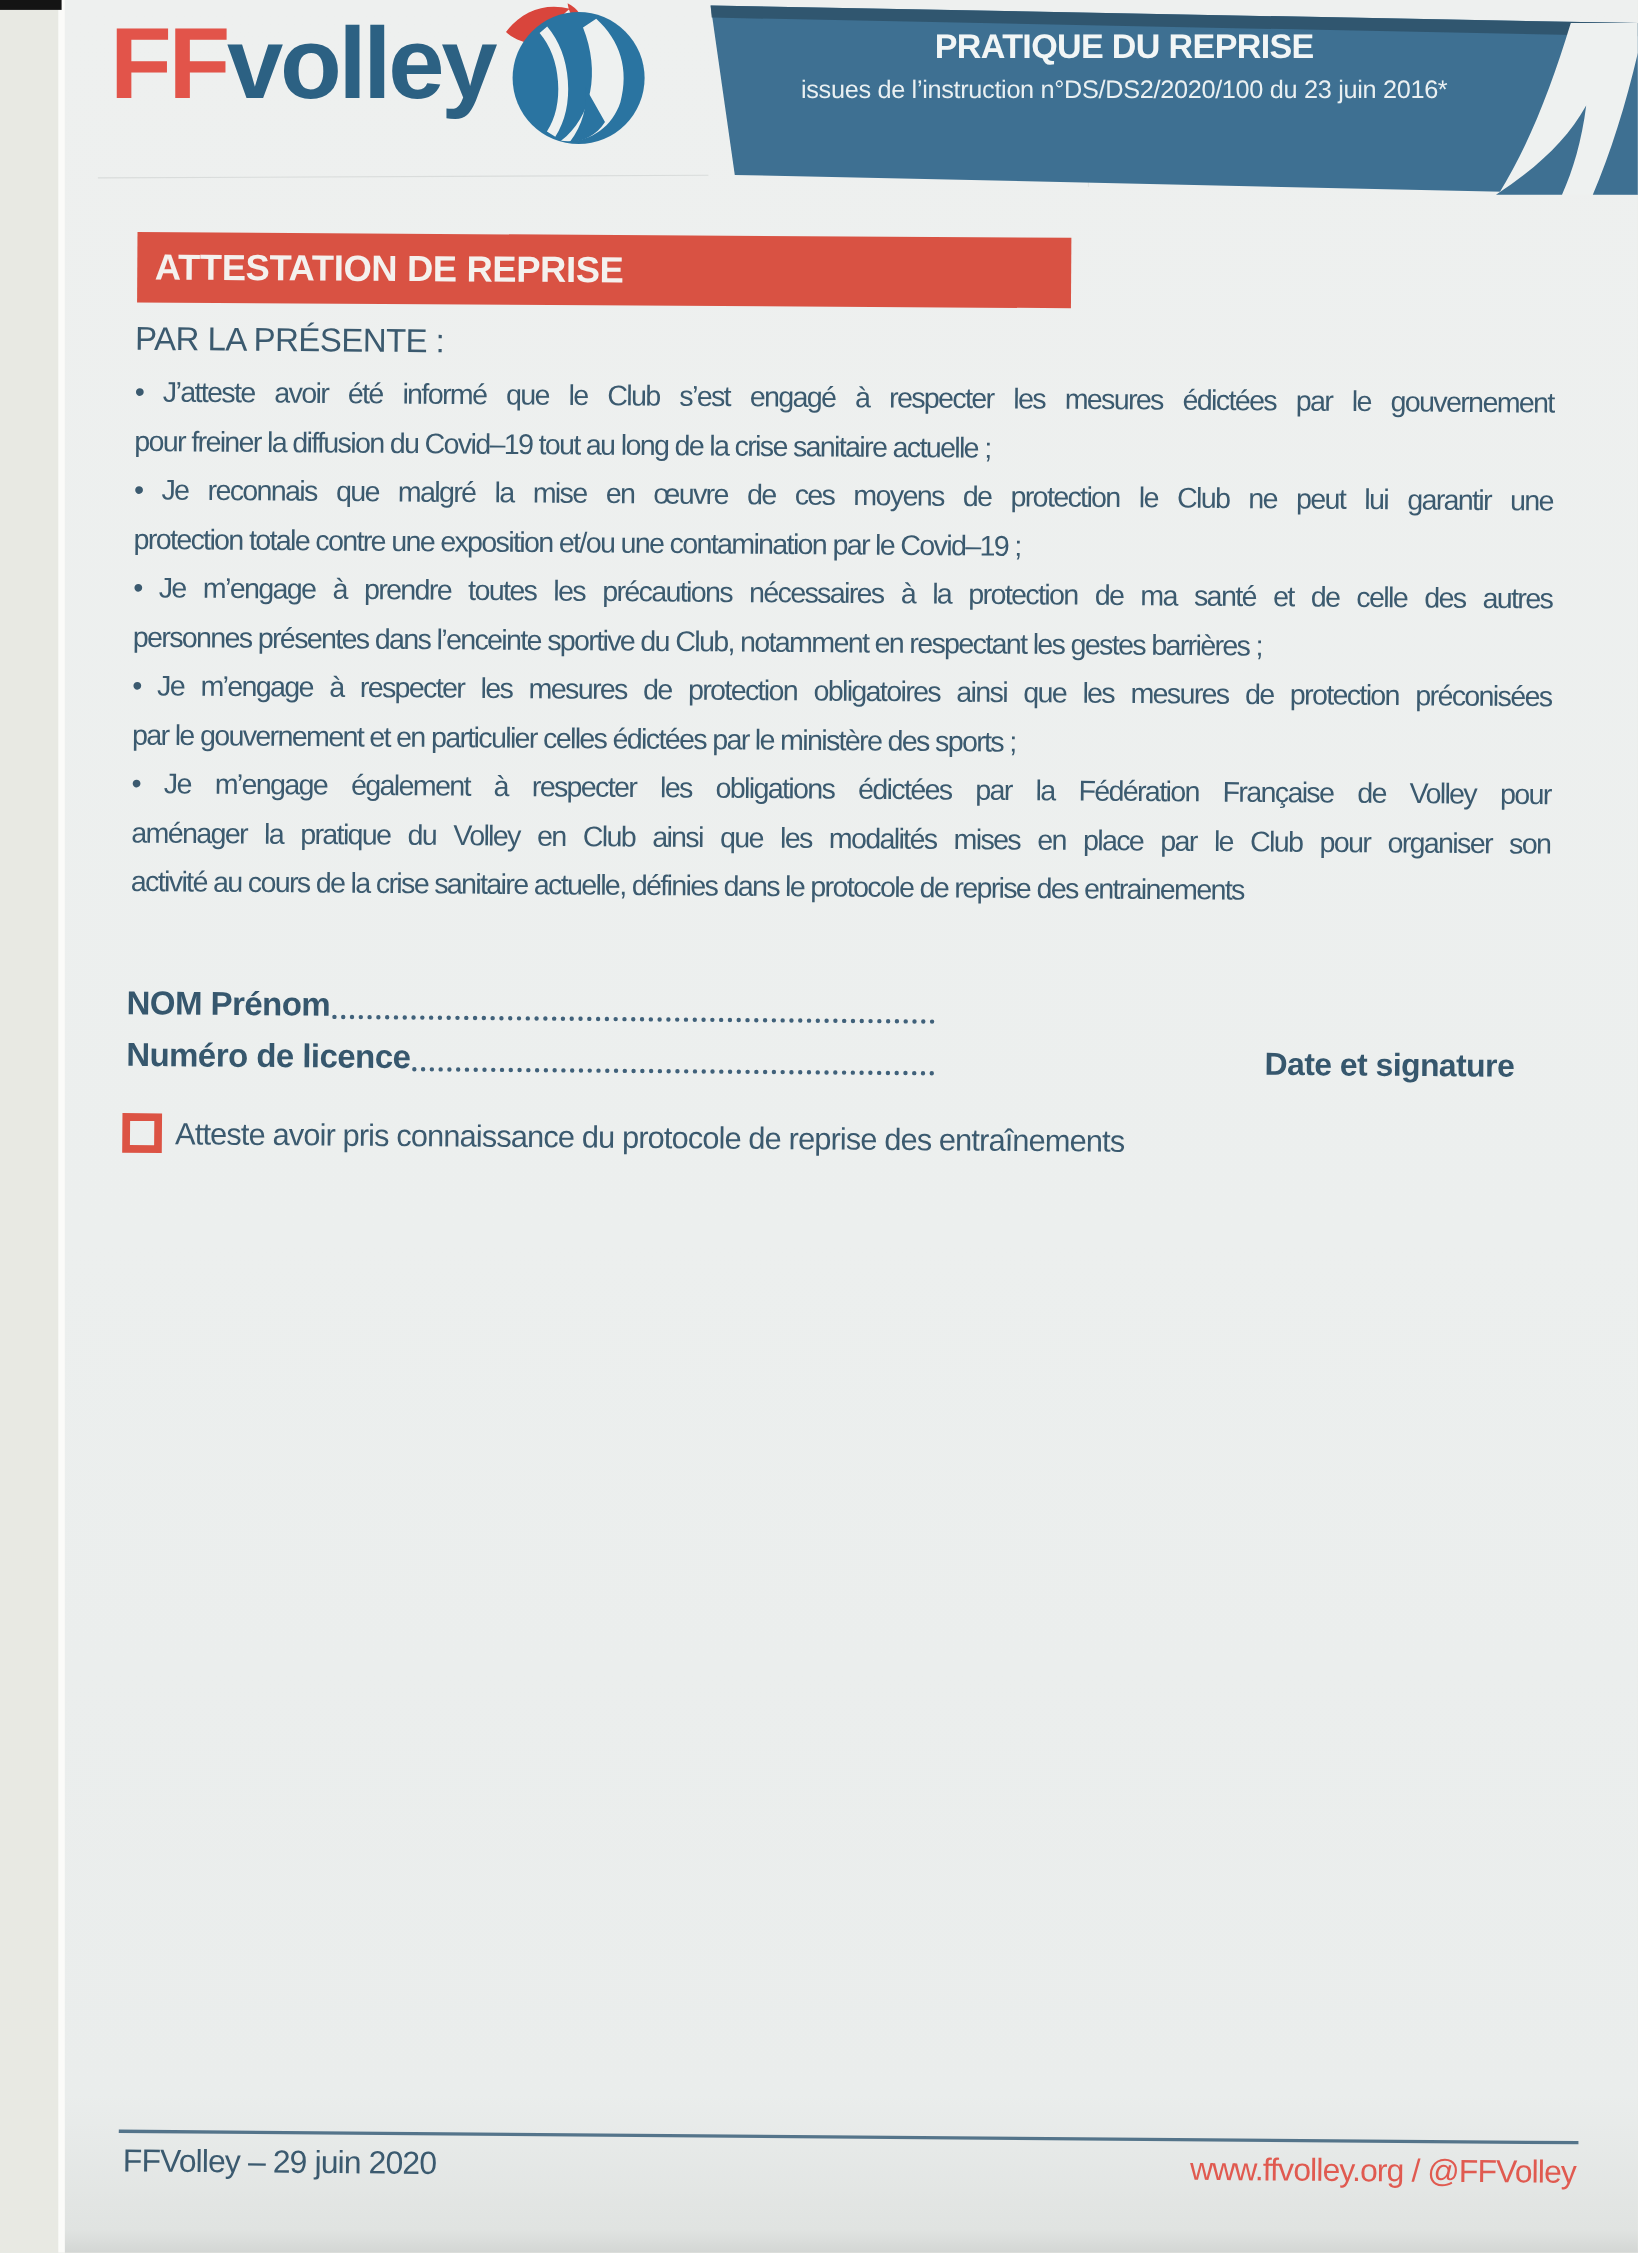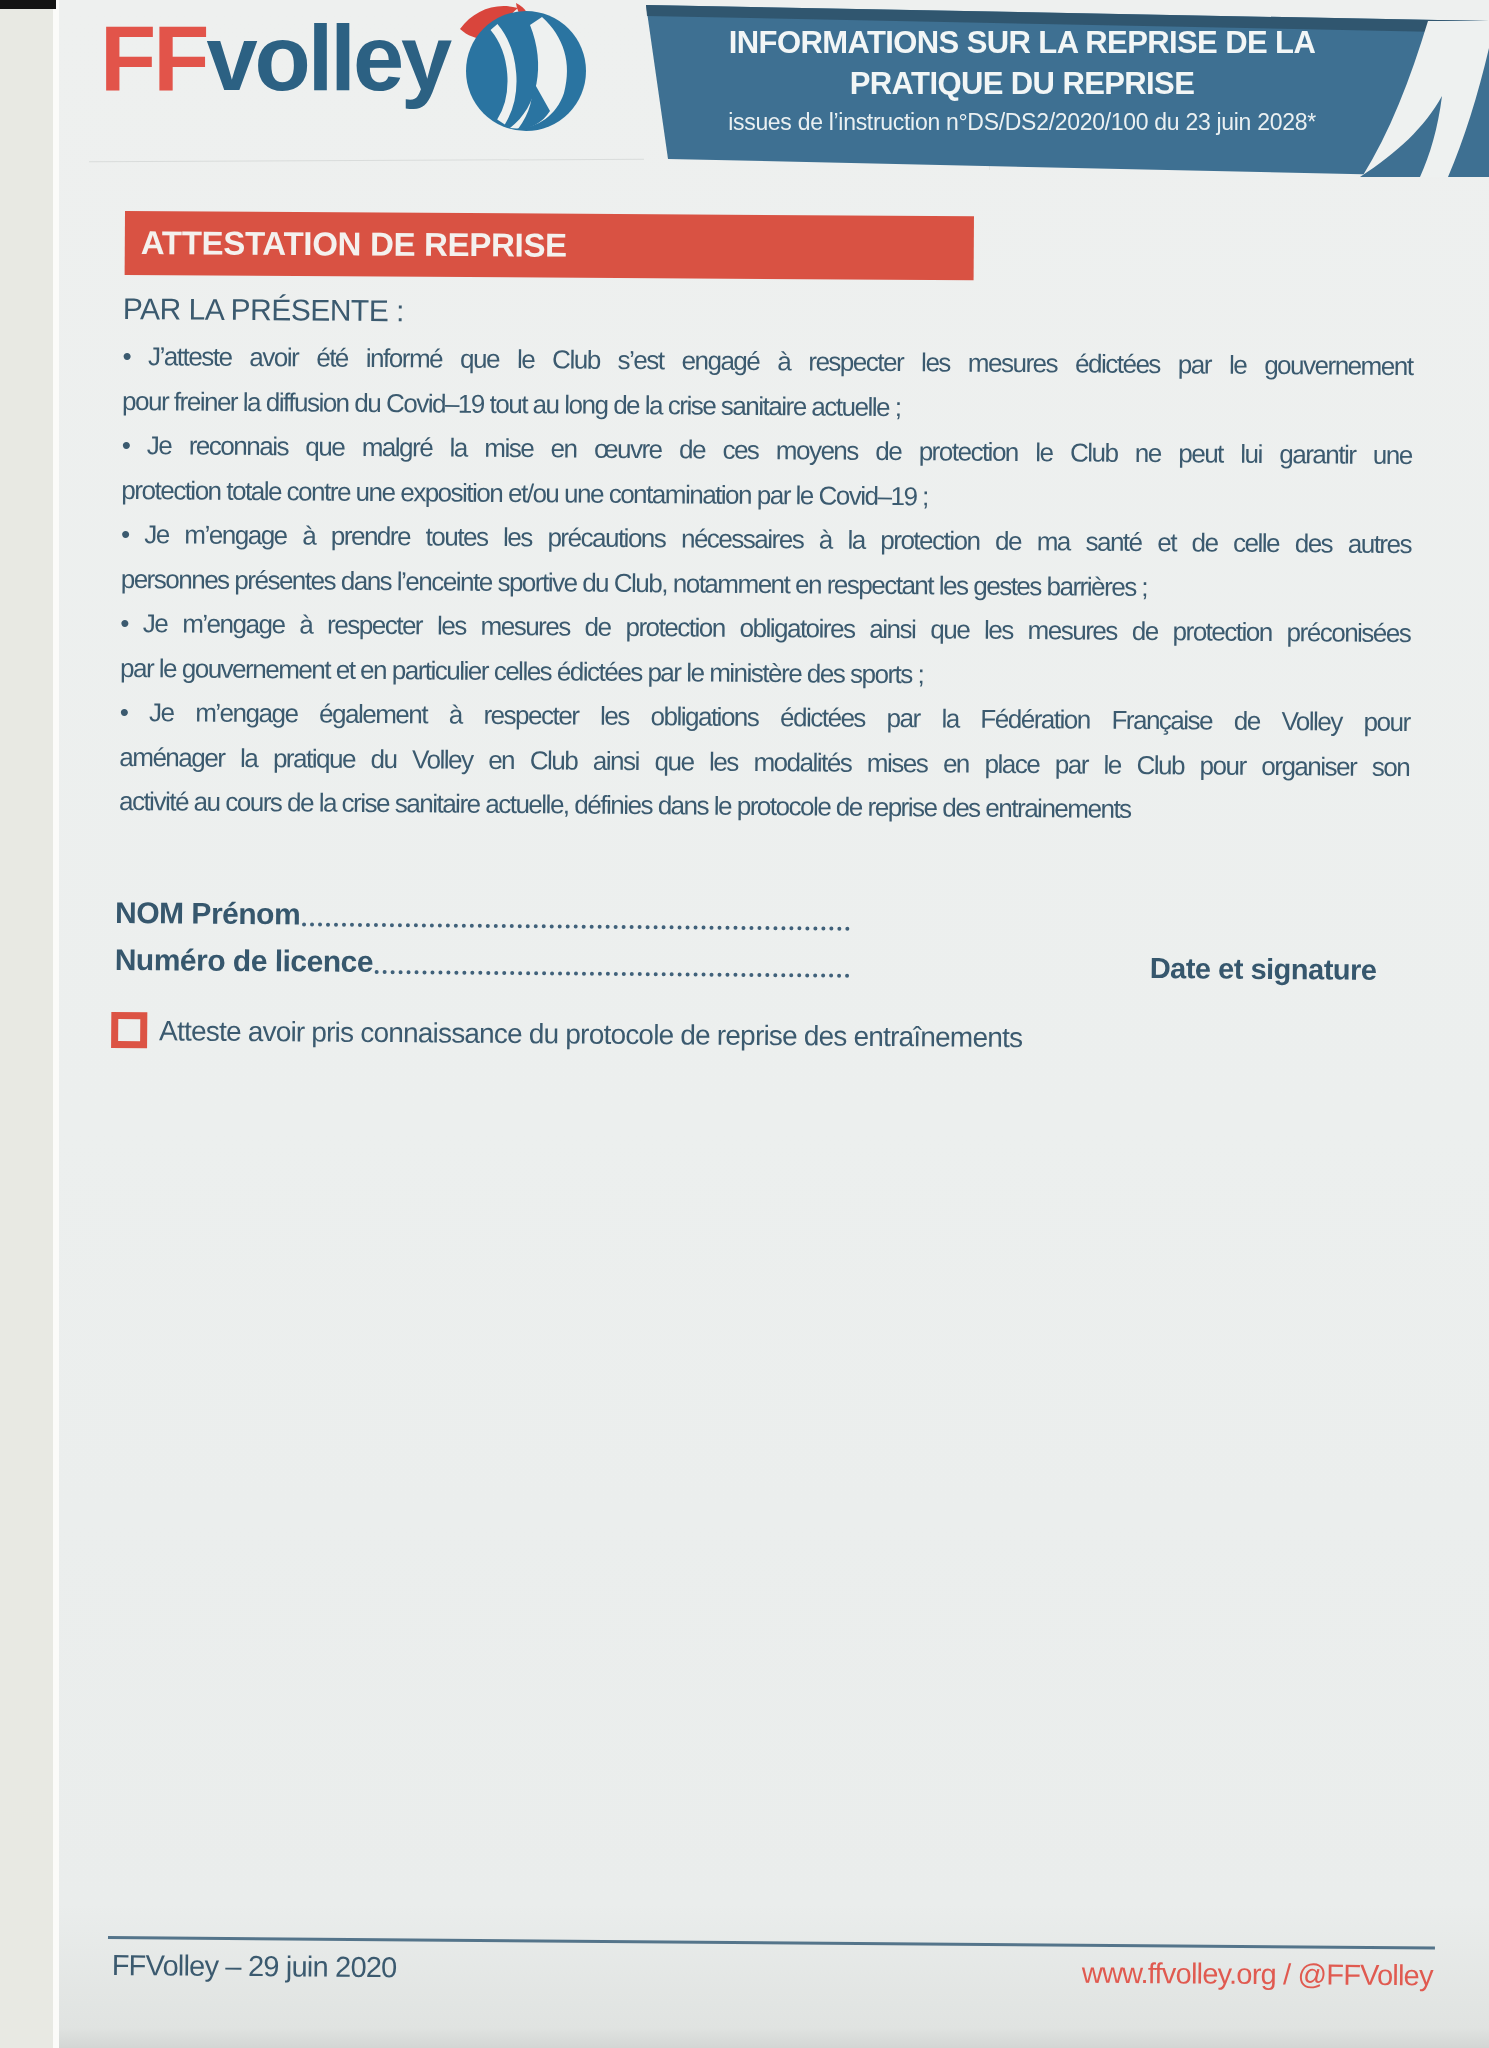--- a/index.html
+++ b/index.html
@@ -87,23 +87,22 @@
 
   <svg class="band-svg" viewBox="0 0 1430 200">
     <polygon points="587,5 1430,21 1430,177 609,159" fill="#3e7092"></polygon>
     <polygon points="587,5 1430,21 1430,33 588,16" fill="#2e5169" opacity="0.85"></polygon>
     <path d="M1369,21 C1351,80 1331,132 1303,177 L1430,177 L1430,21 Z" fill="#eef1f0"></path>
     <path d="M1430,48 C1419,95 1405,140 1389,177 L1430,177 Z" fill="#3e7092"></path>
     <path d="M1301,177 C1339,152 1365,128 1383,96 C1379,128 1371,155 1361,177 Z" fill="#3e7092"></path>
   </svg>
 
   <div class="band-text">
-    <div class="band-title">INFORMATIONS SUR LA REPRISE DE LA</div>
     <div class="band-title">PRATIQUE DU REPRISE</div>
-    <div class="band-sub">issues de l’instruction n°DS/DS2/2020/100 du 23 juin 2028*</div>
+    <div class="band-sub">issues de l’instruction n°DS/DS2/2020/100 du 23 juin 2016*</div>
   </div>
 
   <div class="logo">
     <span class="logo-text">
       <span class="logo-ff">FF</span><span class="logo-volley">volley</span>
     </span>
   </div>
 
   <svg class="ball" viewBox="0 0 136 136">
     <path d="M2,28 C16,9 38,1 60,7 C50,15 46,23 48,33 C32,42 14,39 2,28 Z" fill="#d9453c"></path>

